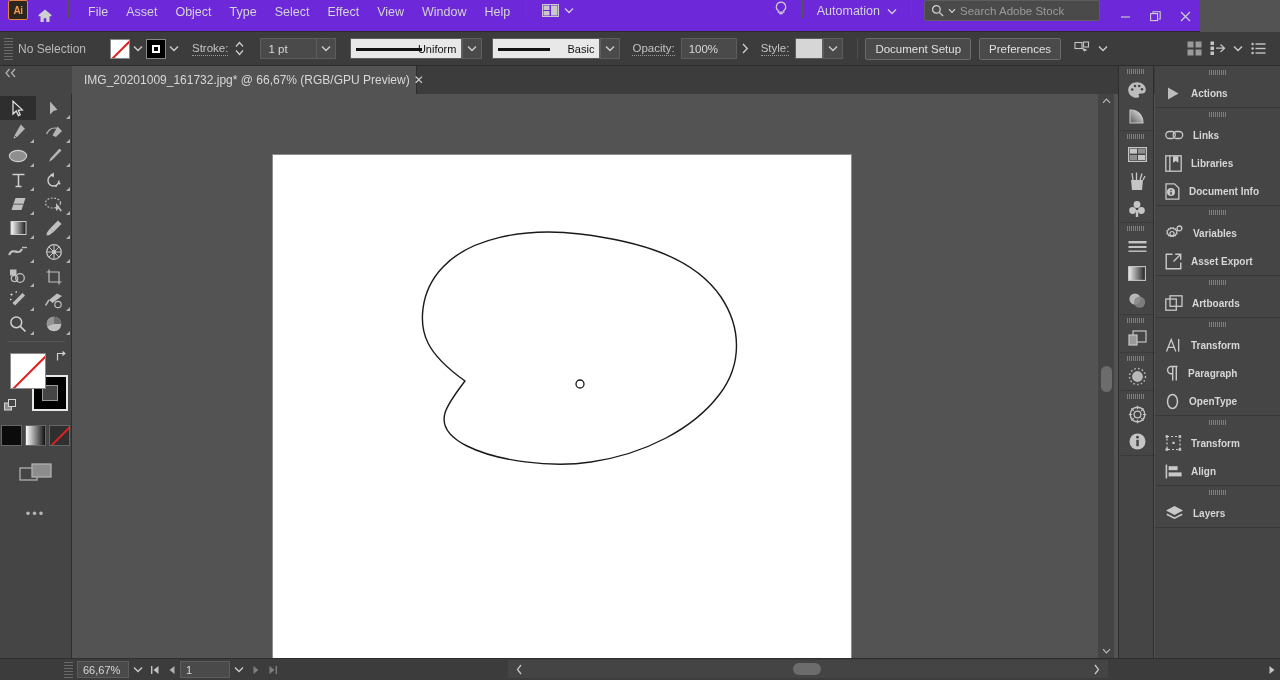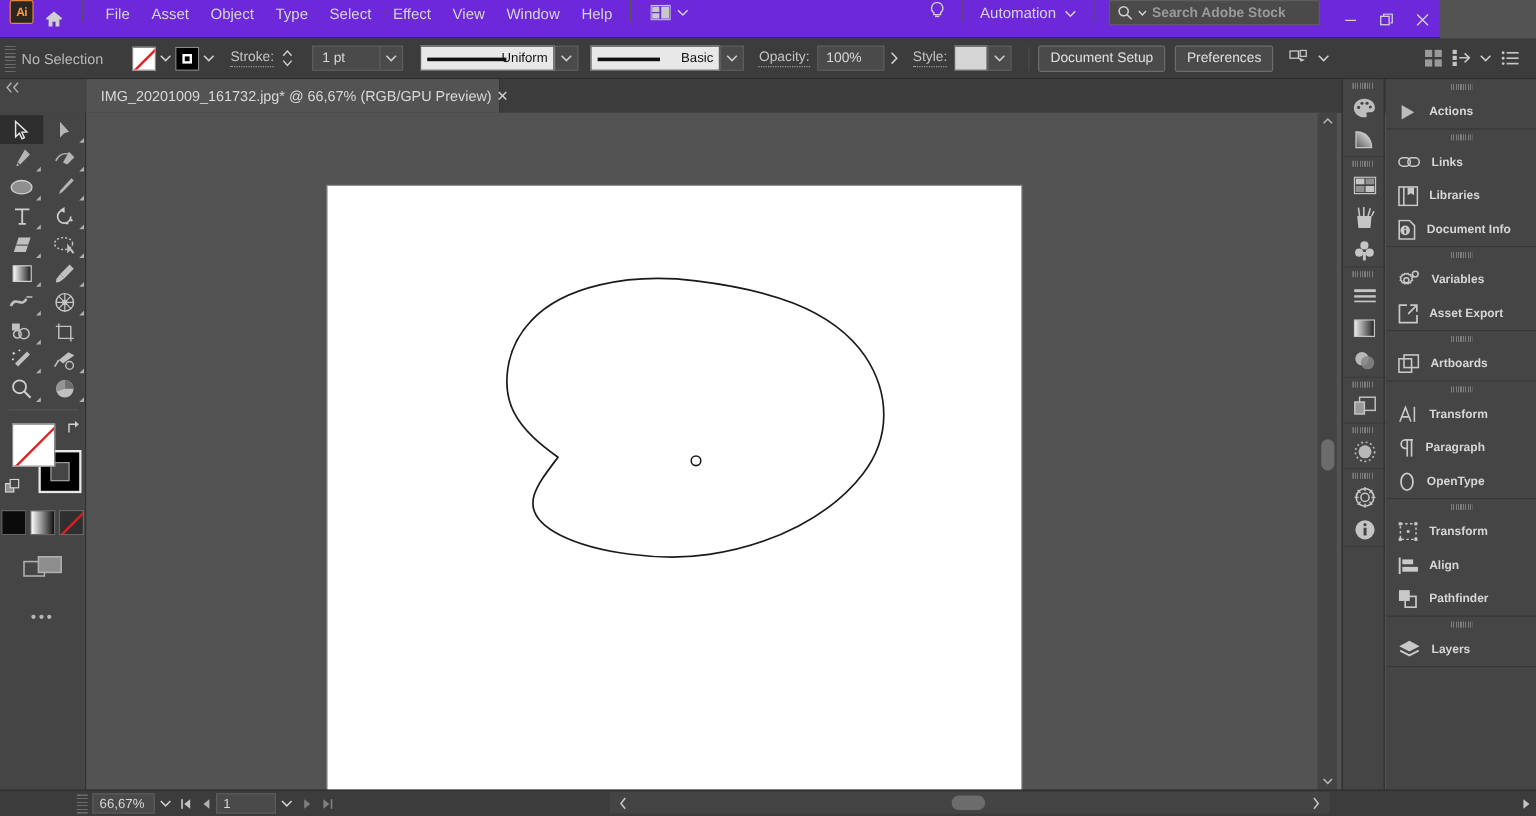--- a/index.html
+++ b/index.html
@@ -37,21 +37,21 @@
   .spacer { flex:1; }
   .bulb { width:30px; display:flex; align-items:center; justify-content:center;}
   .automation {
     display:flex; align-items:center; gap:7px; color:#d4d4d4;
     font-size:12.5px; padding:4px 8px; white-space:nowrap;
   }
   .searchbox {
     display:flex; align-items:center; gap:4px;
     width:176px; height:21px; background:#4a4a4a;
     border:1px solid #5d5d5d; border-radius:2px;
-    padding:0 6px; margin-left:6px;font-weight:bold;
+    padding:0 6px; margin-left:6px;
   }
   .searchbox .ph { color:#9a9a9a; font-size:11.5px; white-space:nowrap; overflow:hidden;}
   .wbtns { display:flex; height:32px; margin-left:10px; }
   .wbtn { width:30px; height:32px; display:flex; align-items:center; justify-content:center; color:#cfcfcf;}
 
   
   .controlbar {
     position:absolute; left:0; top:32px; width:1280px; height:34px;
     background:#3c3c3c; display:flex; align-items:center;
     border-bottom:1px solid #2b2b2b;
@@ -898,27 +898,20 @@
         <span class="lbl">Transform</span>
       </div>
       <div class="pitem">
         <svg width="17" height="15" viewBox="0 0 17 15">
           <rect x="0.6" y="0.6" width="1.6" height="13.8" fill="#c9c9c9"></rect>
           <rect x="3.6" y="2.2" width="9" height="4" fill="#c9c9c9"></rect>
           <rect x="3.6" y="8.4" width="13" height="4" fill="#c9c9c9"></rect>
         </svg>
         <span class="lbl">Align</span>
       </div>
-      <div class="pitem">
-        <svg width="17" height="16" viewBox="0 0 17 16">
-          <rect x="0.8" y="0.8" width="9" height="9" fill="#c9c9c9"></rect>
-          <rect x="6" y="6" width="9" height="9" fill="none" stroke="#c9c9c9" stroke-width="1.4"></rect>
-        </svg>
-        <span class="lbl">Pathfinder</span>
-      </div>
     </div>
 
     <div class="pgroup">
       <div class="pgrip">
           <span class="dgrip"></span>
         </div>
       <div class="pitem">
         <svg width="19" height="17" viewBox="0 0 19 17">
           <path d="M9.5 1 18 5.5 9.5 10 1 5.5z" fill="#c9c9c9"></path>
           <path d="M1.8 9.2 9.5 13.2 17.2 9.2" fill="none" stroke="#c9c9c9" stroke-width="1.6"></path>

